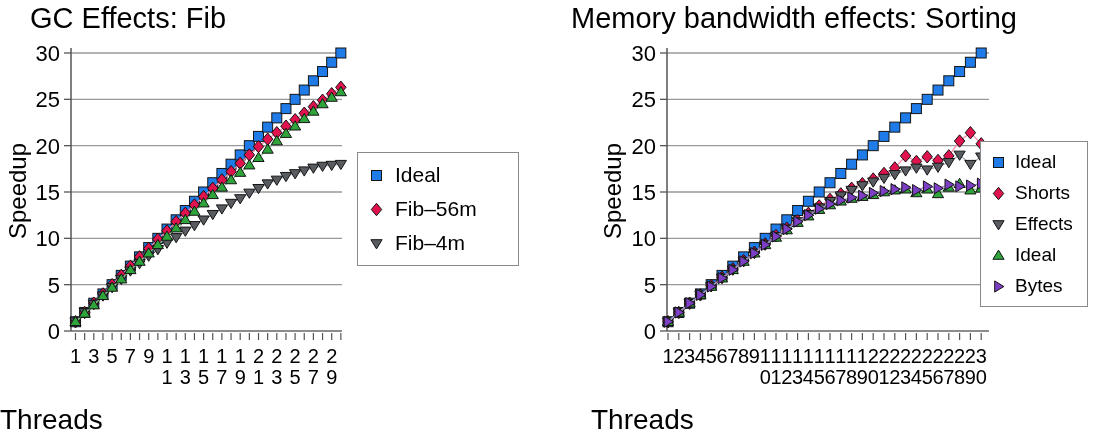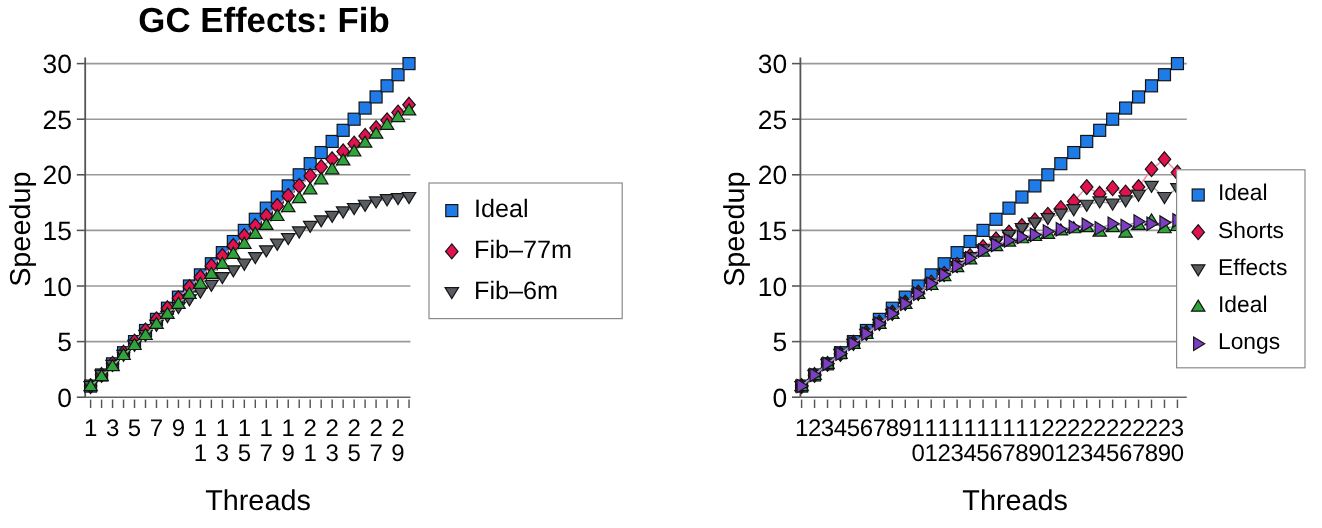--- a/index.html
+++ b/index.html
@@ -5,34 +5,34 @@
   html,body{margin:0;padding:0;background:#ffffff;}
   .canvas{
     position:relative;width:1102px;height:440px;background:#ffffff;
     font-family:"Liberation Sans",sans-serif;color:#000;overflow:hidden;
   }
   .chart{position:absolute;top:0;height:440px;width:551px;}
   .chart-left{left:0;}
   .chart-right{left:551px;}
   .chart svg.plot{position:absolute;left:0;top:0;}
   .title{
-    position:absolute;top:2px;margin:0;font-size:29px;font-weight:700;
-    text-align:center;white-space:nowrap;letter-spacing:0px;
+    position:absolute;top:2px;margin:0;font-size:29px;font-weight:400;
+    text-align:left;white-space:nowrap;letter-spacing:0px;
   }
   .title-left{left:30px;width:380px;}
   .title-right{left:20px;width:530px;}
   .ylabel{
     position:absolute;width:240px;height:26px;line-height:26px;
     font-size:24px;text-align:center;
     transform:rotate(-90deg);transform-origin:center center;
   }
   .ylabel-left{left:-102px;top:178px;}
   .ylabel-right{left:-58px;top:178px;}
   .xlabel{
-    position:absolute;top:404px;font-size:24px;text-align:center;white-space:nowrap;
+    position:absolute;top:404px;font-size:28px;white-space:nowrap;
   }
   .xlabel-left{left:0px;width:430px;}
   .xlabel-right{left:40px;width:510px;}
   .legend{
     position:absolute;background:#ffffff;border:1px solid #8a8a8a;
     display:flex;flex-direction:column;justify-content:center;
   }
   .legend-left{left:357px;top:152px;width:140px;padding:10px 10px;gap:10px;font-size:21px;}
   .legend-right{left:429px;top:141px;width:88px;padding:9px 9px;gap:9px;font-size:19px;}
   .legend-item{display:flex;align-items:center;gap:10px;}
@@ -260,32 +260,33 @@
         <div class="legend-item">
           <svg width="17" height="17" viewBox="0 0 17 17">
             <rect x="3.5" y="3.5" width="10" height="10" fill="#1E7BE8" stroke="#141414" stroke-width="1" stroke-linejoin="miter"></rect>
           </svg>
           <span>Ideal</span>
         </div>
         <div class="legend-item">
           <svg width="17" height="17" viewBox="0 0 17 17">
             <polygon points="8.5,2.3 13.7,8.5 8.5,14.7 3.3,8.5" fill="#E0134E" stroke="#141414" stroke-width="1" stroke-linejoin="miter"></polygon>
           </svg>
-          <span>Fib–77m</span>
+          <span>Fib–56m</span>
         </div>
         <div class="legend-item">
           <svg width="17" height="17" viewBox="0 0 17 17">
             <polygon points="2.9000000000000004,4.7 14.1,4.7 8.5,13.9" fill="#585C60" stroke="#141414" stroke-width="1" stroke-linejoin="miter"></polygon>
           </svg>
-          <span>Fib–6m</span>
+          <span>Fib–4m</span>
         </div>
       </div>
   </section>
 
   <section class="chart chart-right">
+    <h1 class="title title-right">Memory bandwidth effects: Sorting</h1>
     <div class="ylabel ylabel-right">Speedup</div>
     <svg class="plot" width="551" height="440" viewBox="0 0 551 440">
         <g>
           <line x1="116" y1="331" x2="438" y2="331" stroke="#666" stroke-width="1.3"></line>
           <line x1="116" y1="284.6665" x2="438" y2="284.6665" stroke="#999999" stroke-width="1.3"></line>
           <line x1="116" y1="238.333" x2="438" y2="238.333" stroke="#999999" stroke-width="1.3"></line>
           <line x1="116" y1="191.9995" x2="438" y2="191.9995" stroke="#999999" stroke-width="1.3"></line>
           <line x1="116" y1="145.666" x2="438" y2="145.666" stroke="#999999" stroke-width="1.3"></line>
           <line x1="116" y1="99.33249999999998" x2="438" y2="99.33249999999998" stroke="#999999" stroke-width="1.3"></line>
           <line x1="116" y1="52.999000000000024" x2="438" y2="52.999000000000024" stroke="#999999" stroke-width="1.3"></line>
@@ -558,18 +559,18 @@
         <div class="legend-item">
           <svg width="17" height="17" viewBox="0 0 17 17">
             <polygon points="2.9000000000000004,12.3 14.1,12.3 8.5,3.0999999999999996" fill="#2EA43A" stroke="#141414" stroke-width="1" stroke-linejoin="miter"></polygon>
           </svg>
           <span>Ideal</span>
         </div>
         <div class="legend-item">
           <svg width="17" height="17" viewBox="0 0 17 17">
             <polygon points="4.7,2.9000000000000004 4.7,14.1 13.9,8.5" fill="#7C3EC3" stroke="#141414" stroke-width="1" stroke-linejoin="miter"></polygon>
           </svg>
-          <span>Longs</span>
+          <span>Bytes</span>
         </div>
       </div>
   </section>
 
 </div>
 
 </body></html>

